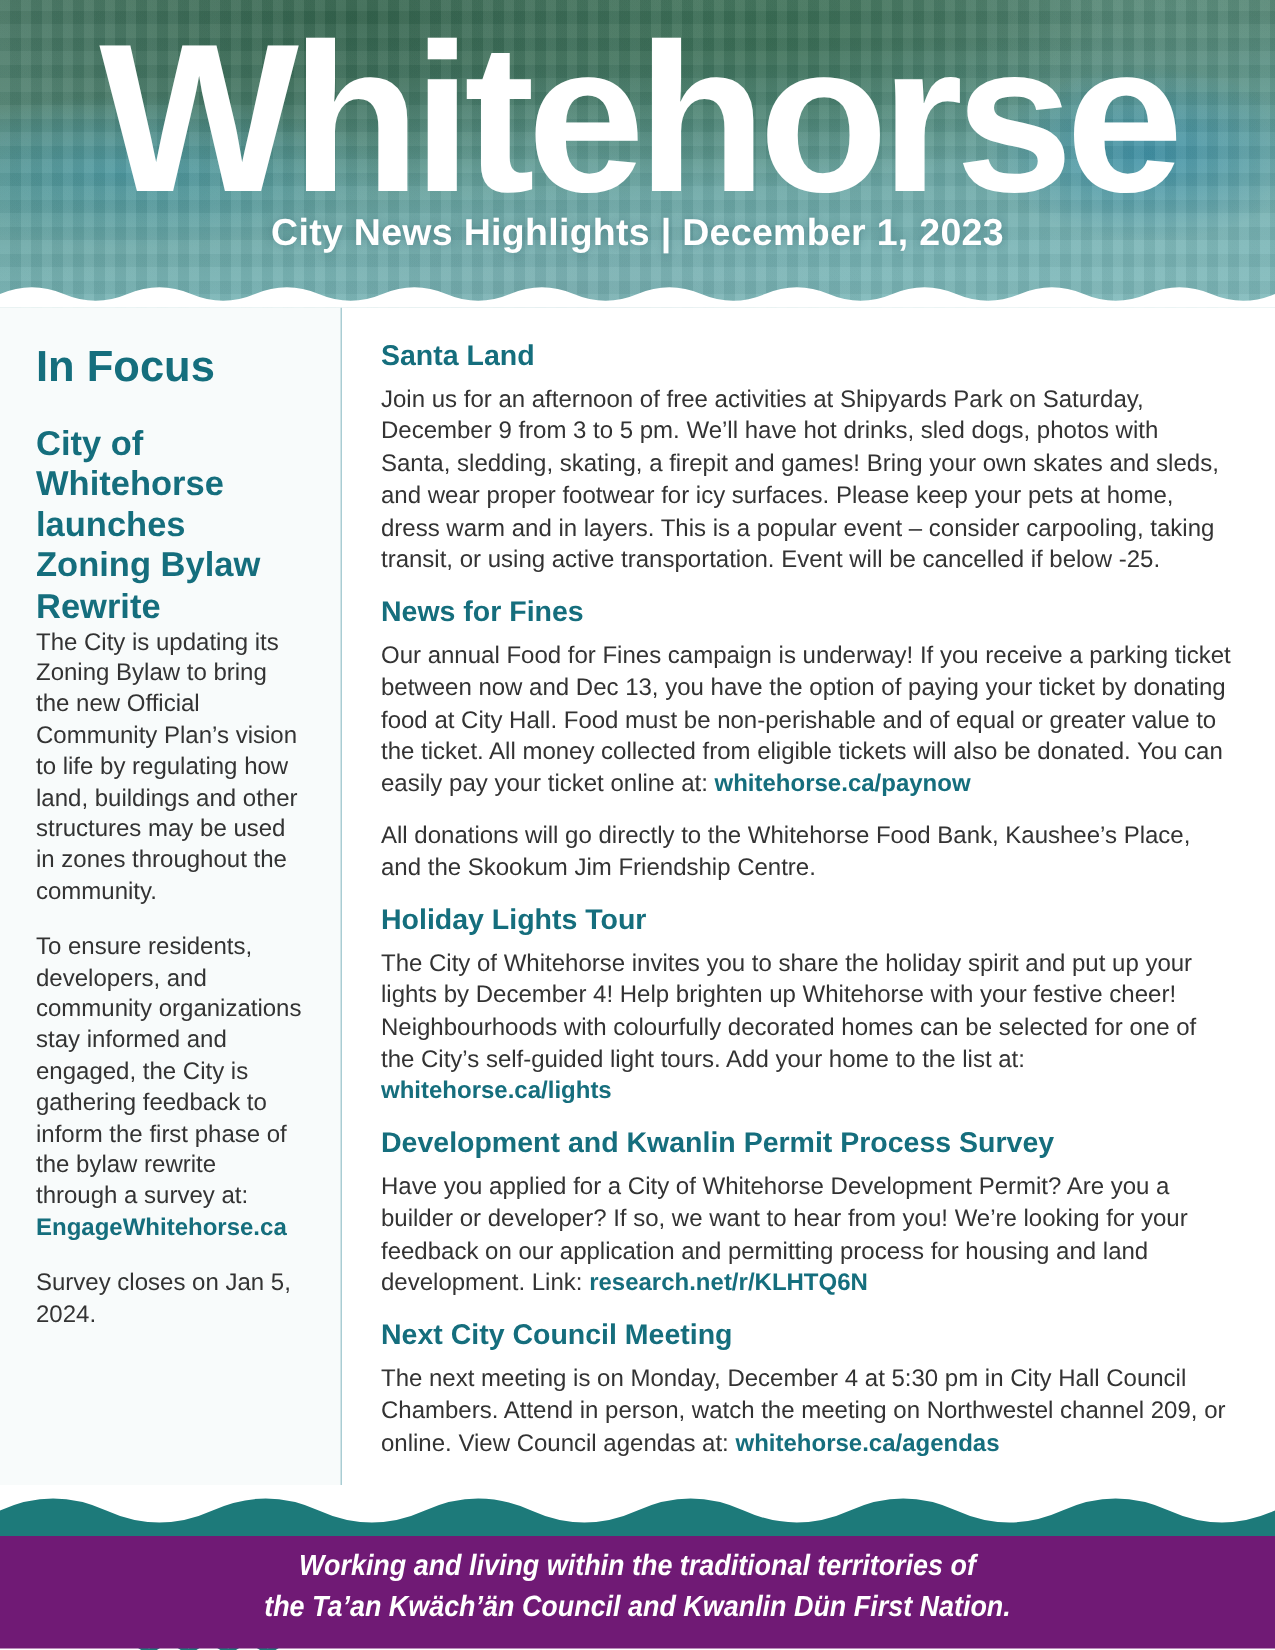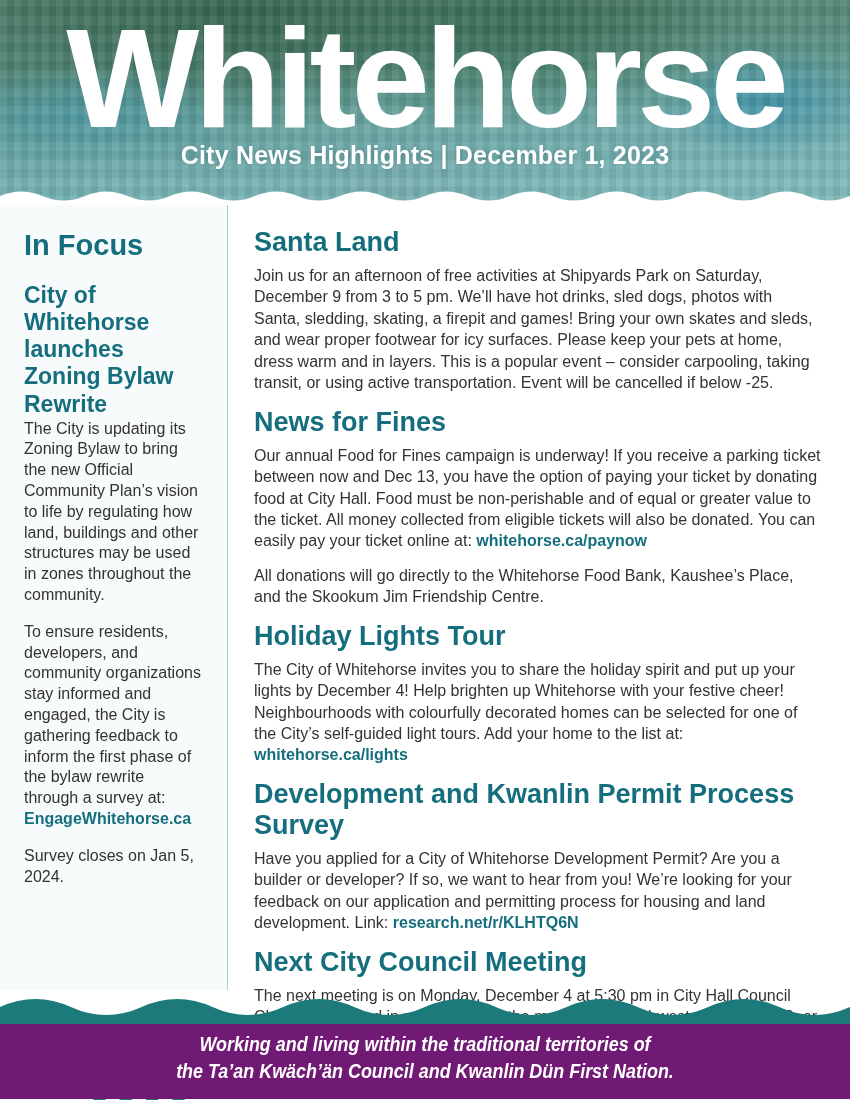--- a/index.html
+++ b/index.html
@@ -57,21 +57,21 @@
   }
   .right-col { flex: 1; padding: 22px 28px 0 26px; }
 
   .in-focus-title { font-size: 29px; font-weight: 700; color: #156e7d; margin-bottom: 20px; }
   .article-title { font-size: 23px; font-weight: 700; color: #156e7d; line-height: 1.18; margin-bottom: 1px; }
   .left-col p { font-size: 16px; line-height: 1.3; margin-bottom: 16px; color: #333; }
 
   a.t-link { color: #156e7d; font-weight: 700; text-decoration: none; cursor: pointer; }
 
   .section { margin-bottom: 13px; }
-  .section h2 { font-size: 27px; font-weight: 700; color: #156e7d; margin-bottom: 7px; }
+  .section h2 { font-size: 19px; font-weight: 700; color: #156e7d; margin-bottom: 7px; }
   .section p { font-size: 16px; line-height: 1.34; margin-bottom: 13px; color: #333; }
 
   
   .logo-block { margin-top: 128px; text-align: center; width: 228px; }
   .logo-name { font-size: 31px; font-weight: 700; letter-spacing: -1px; color: #141414; margin-top: -2px; }
   .logo-tagline { font-size: 11px; font-weight: 700; letter-spacing: 3.1px; color: #156e7d; margin-top: 3px; }
 
   .site-row { display: flex; align-items: center; margin-top: 20px; gap: 9px; }
   .site-url { font-size: 20px; font-weight: 700; color: #156e7d; }
   .social-row { display: flex; align-items: center; gap: 3px; }

